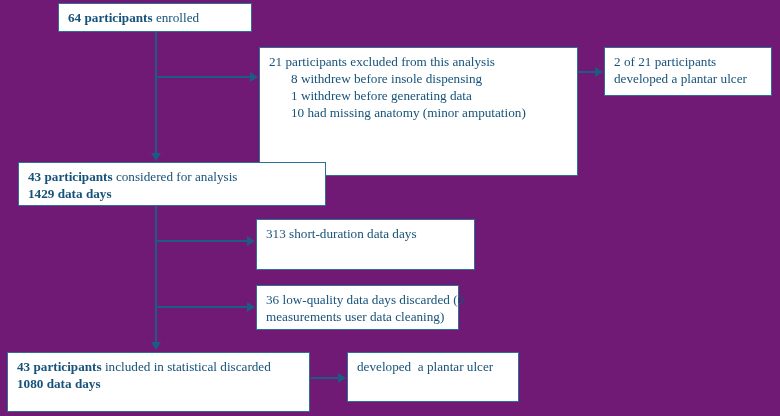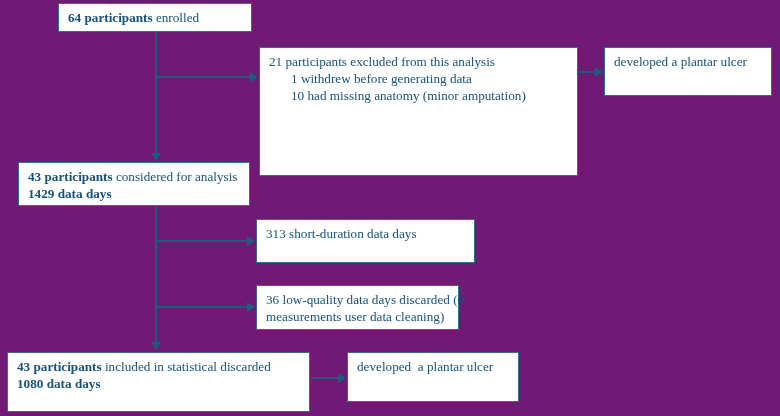--- a/index.html
+++ b/index.html
@@ -49,22 +49,22 @@
   .arrow-r {
     border-top: 5px solid transparent;
     border-bottom: 5px solid transparent;
     border-left: 8px solid #1d5b82;
   }
 
   
   #box-enrolled      { left: 58px;  top: 3px;   width: 194px; height: 29px; }
   #box-excluded      { left: 259px; top: 11px;  width: 319px; height: 129px; margin-top: 36px; }
   #box-ulcer-21      { left: 604px; top: 47px;  width: 168px; height: 49px; }
-  #box-considered    { left: 18px;  top: 162px; width: 232px; height: 44px; }
-  #box-shortdur      { left: 256px; top: 219px; width: 219px; height: 44px; }
+  #box-considered    { left: 18px;  top: 162px; width: 308px; height: 44px; }
+  #box-shortdur      { left: 256px; top: 219px; width: 219px; height: 51px; }
   #box-lowquality    { left: 256px; top: 285px; width: 203px; height: 45px; }
   #box-included      { left: 7px;   top: 352px; width: 303px; height: 60px; }
   #box-ulcer-43      { left: 347px; top: 352px; width: 172px; height: 50px; }
 </style>
 </head>
 <body>
 
 <div id="flowchart">
 
   <div class="vline" style="left:155px; top:32px; height:122px;"></div>
@@ -87,25 +87,27 @@
 
   <div class="hline" style="left:311px; top:377px; width:28px;"></div>
   <div class="arrow-r" style="left:338px; top:373.2px;"></div>
 
   <div class="box" id="box-enrolled">
     <span class="ln"><span class="b">64 participants</span><span> enrolled</span></span>
   </div>
 
   <div class="box" id="box-excluded">
     <span class="ln">21 participants excluded from this analysis</span>
+    <span class="ln indent">8 withdrew before insole dispensing</span>
     <span class="ln indent">1 withdrew before generating data</span>
     <span class="ln indent">10 had missing anatomy (minor amputation)</span>
   </div>
 
   <div class="box" id="box-ulcer-21">
+    <span class="ln">2 of 21 participants</span>
     <span class="ln">developed a plantar ulcer</span>
   </div>
 
   <div class="box" id="box-considered">
     <span class="ln"><span class="b">43 participants</span><span> considered for analysis</span></span>
     <span class="ln b">1429 data days</span>
   </div>
 
   <div class="box" id="box-shortdur">
     <span class="ln">313 short-duration data days</span>

